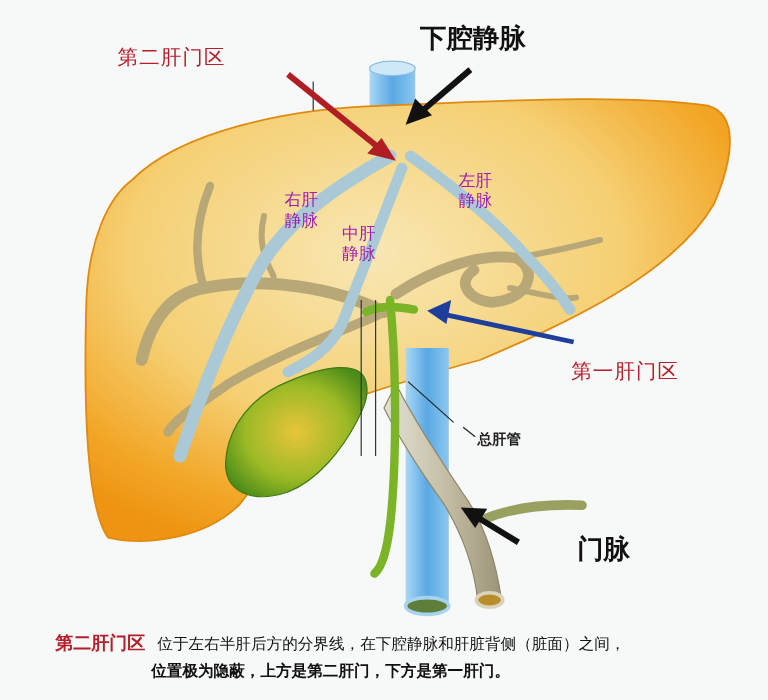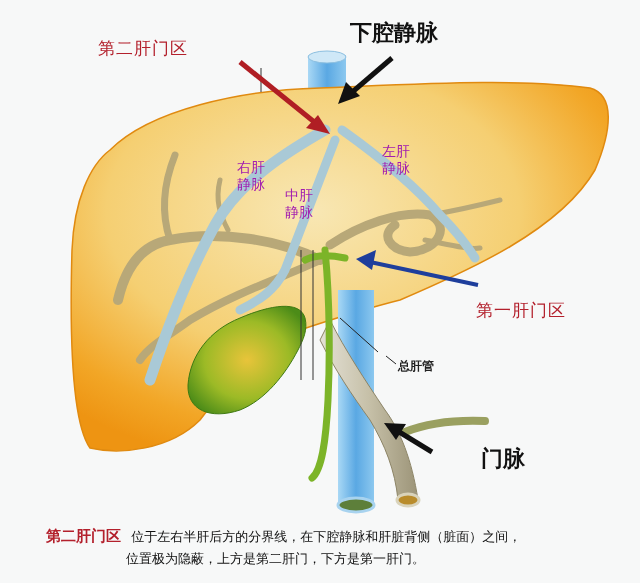--- a/index.html
+++ b/index.html
@@ -138,15 +138,15 @@
   <div class="lbl big-red" style="left:476px;top:302px;">第一肝门区</div>
   <div class="lbl tiny-black" style="left:398px;top:360px;font-weight:bold;">总肝管</div>
   <div class="lbl big-black" style="left:436px;top:448px;margin-left:45px;">门脉</div>
 
   
   <div class="caption">
     <div class="cap-line" style="left:46px;top:3px;">
       <span class="cap-title">第二肝门区</span>
       <span style="margin-left:6px;">位于左右半肝后方的分界线，在下腔静脉和肝脏背侧（脏面）之间，</span>
     </div>
-    <div class="cap-line" style="left:126px;top:26px;">位置极为隐蔽，上方是第二肝门，下方是第一肝门。</div>
+    <div class="cap-line" style="left:126px;top:26px;font-weight:bold;">位置极为隐蔽，上方是第二肝门，下方是第一肝门。</div>
   </div>
 </div>
 
 </body></html>

